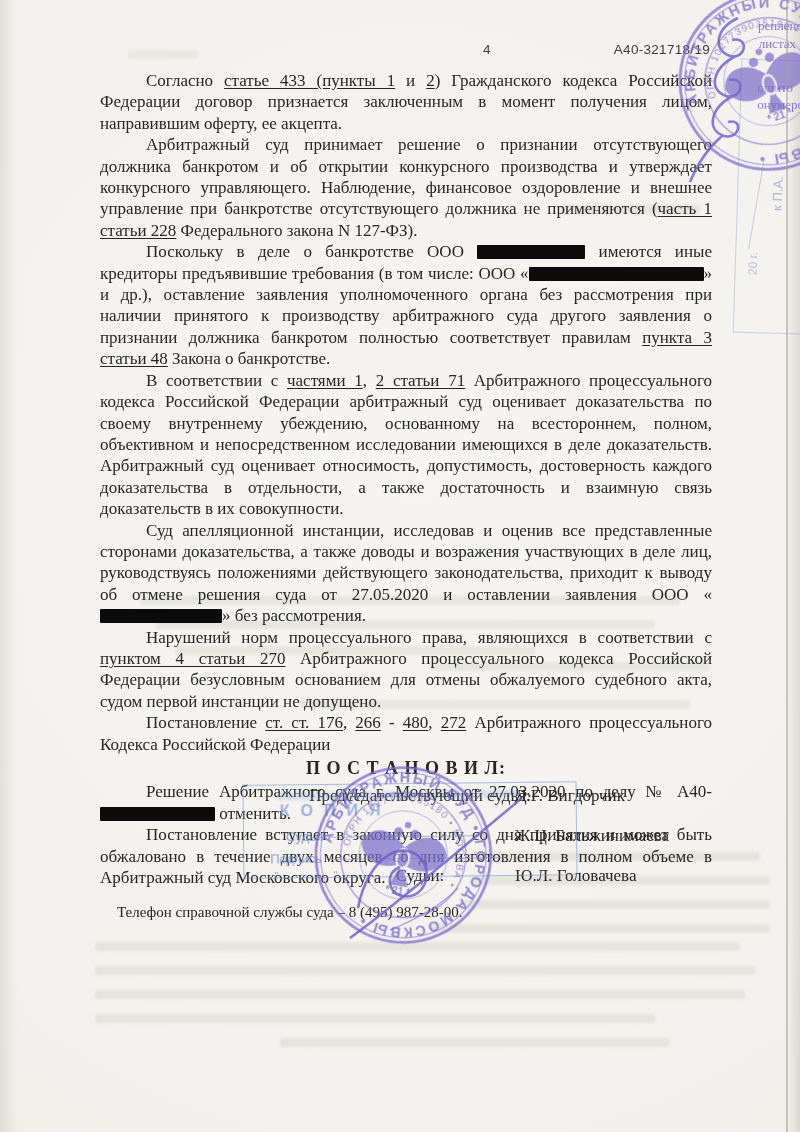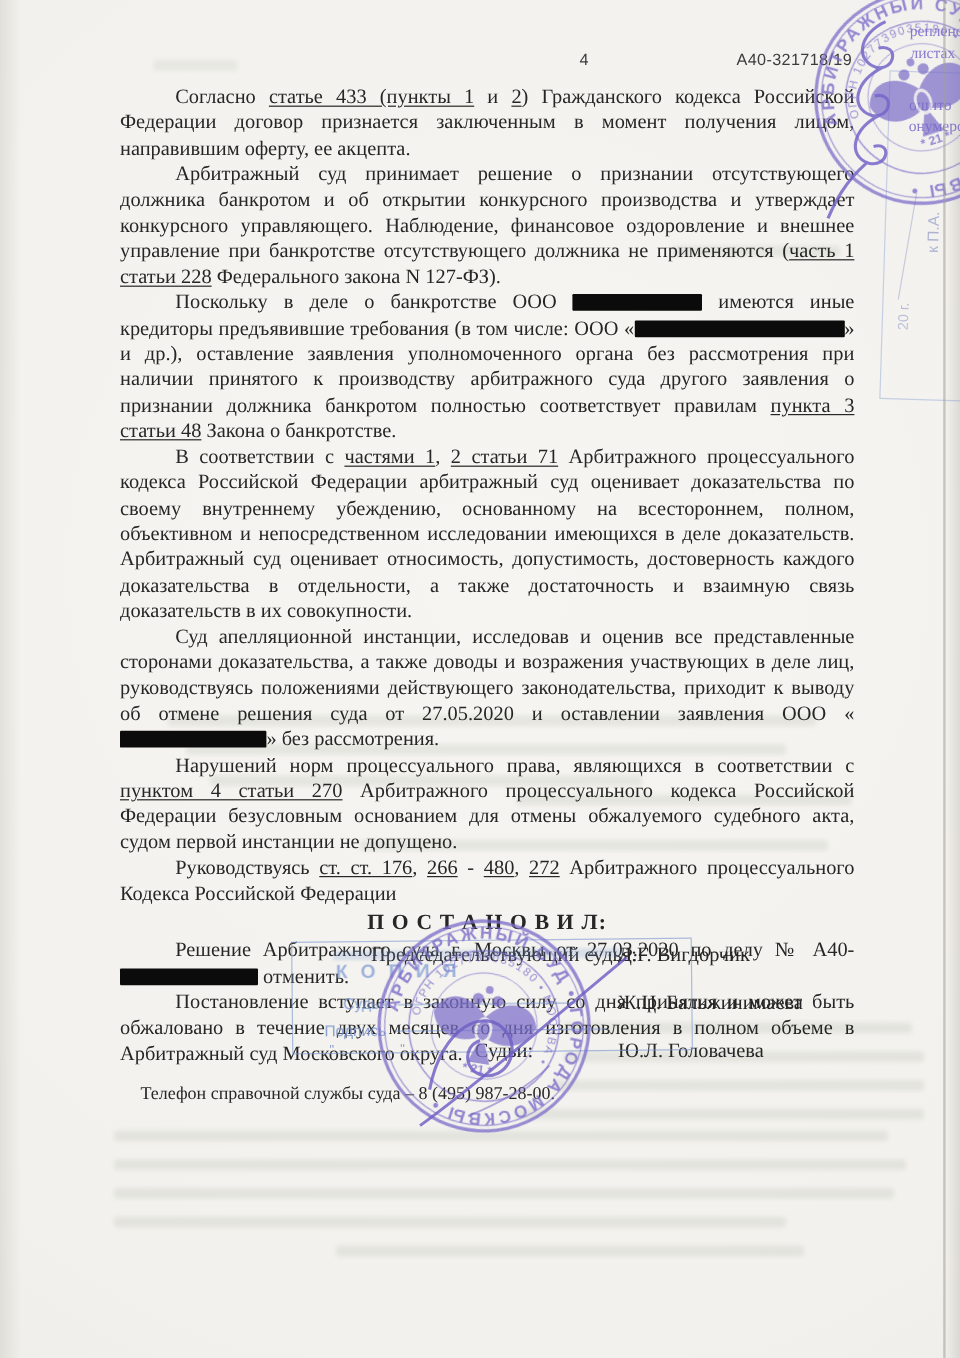--- a/index.html
+++ b/index.html
@@ -112,21 +112,21 @@
     <span class="dln"></span>
   </div>
 
   <div id="doc">
       <p class="para"><span>Согласно </span><span class="u">статье 433 (пункты 1</span><span> и </span><span class="u">2</span><span>) Гражданского кодекса Российской Федерации договор признается заключенным в момент получения лицом, направившим оферту, ее акцепта.</span></p>
       <p class="para"><span>Арбитражный суд принимает решение о признании отсутствующего должника банкротом и об открытии конкурсного производства и утверждает конкурсного управляющего. Наблюдение, финансовое оздоровление и внешнее управление при банкротстве отсутствующего должника не применяются (</span><span class="u">часть 1 статьи 228</span><span> Федерального закона N 127-ФЗ).</span></p>
       <p class="para"><span>Поскольку в деле о банкротстве ООО </span><span class="redact" style="width: 108px;"></span><span> имеются иные кредиторы предъявившие требования (в том числе: ООО «</span><span class="redact" style="width: 175px;"></span><span>» и др.), оставление заявления уполномоченного органа без рассмотрения при наличии принятого к производству арбитражного суда другого заявления о признании должника банкротом полностью соответствует правилам </span><span class="u">пункта 3 статьи 48</span><span> Закона о банкротстве.</span></p>
       <p class="para"><span>В соответствии с </span><span class="u">частями 1</span><span>, </span><span class="u">2 статьи 71</span><span> Арбитражного процессуального кодекса Российской Федерации арбитражный суд оценивает доказательства по своему внутреннему убеждению, основанному на всестороннем, полном, объективном и непосредственном исследовании имеющихся в деле доказательств. Арбитражный суд оценивает относимость, допустимость, достоверность каждого доказательства в отдельности, а также достаточность и взаимную связь доказательств в их совокупности.</span></p>
       <p class="para"><span>Суд апелляционной инстанции, исследовав и оценив все представленные сторонами доказательства, а также доводы и возражения участвующих в деле лиц, руководствуясь положениями действующего законодательства, приходит к выводу об отмене решения суда от 27.05.2020 и оставлении заявления ООО «</span><span class="redact" style="width: 122px;"></span><span>» без рассмотрения.</span></p>
       <p class="para"><span>Нарушений норм процессуального права, являющихся в соответствии с </span><span class="u">пунктом 4 статьи 270</span><span> Арбитражного процессуального кодекса Российской Федерации безусловным основанием для отмены обжалуемого судебного акта, судом первой инстанции не допущено.</span></p>
-      <p class="para"><span>Руководствуясь </span><span class="u">ст. ст. 176</span><span>, </span><span class="u">266</span><span> - </span><span class="u">480</span><span>, </span><span class="u">272</span><span> Арбитражного процессуального Кодекса Российской Федерации</span></p>
+      <p class="para"><span>Постановление </span><span class="u">ст. ст. 176</span><span>, </span><span class="u">266</span><span> - </span><span class="u">480</span><span>, </span><span class="u">272</span><span> Арбитражного процессуального Кодекса Российской Федерации</span></p>
       <p class="heading">П О С Т А Н О В И Л:</p>
       <p class="para"><span>Решение Арбитражного суда г. Москвы от 27.03.2020 по делу № А40-</span><span class="redact" style="width: 115px;"></span><span> отменить.</span></p>
       <p class="para"><span>Постановление вступает в законную силу со дня принятия и может быть обжаловано в течение двух месяцев со дня изготовления в полном объеме в Арбитражный суд Московского округа.</span></p>
     </div>
 
   <div id="sig">
     <div class="sigrow">
       <span>Председательствующий судья:</span>
       <span class="signame">Д.Г. Вигдорчик</span>
     </div>

